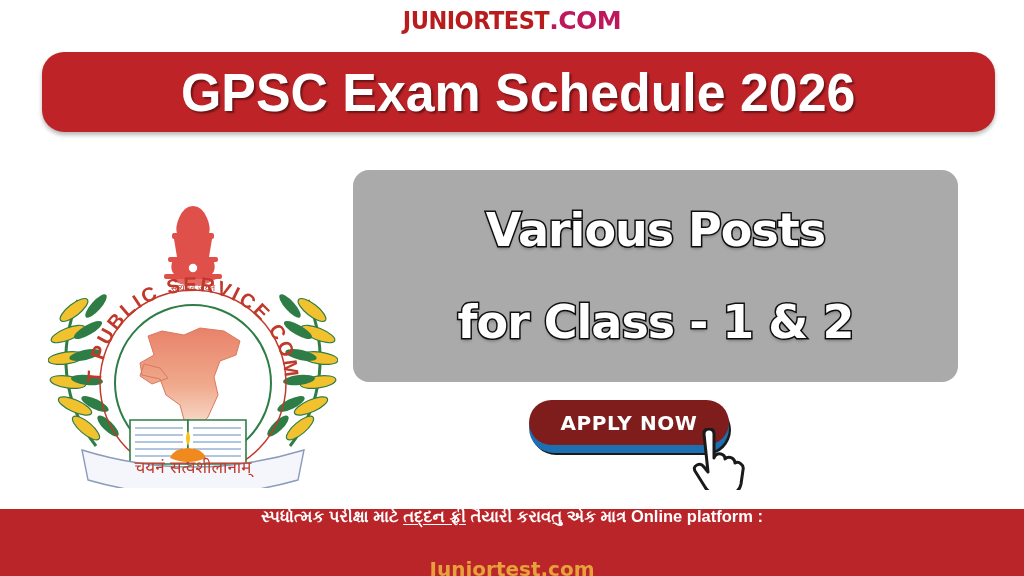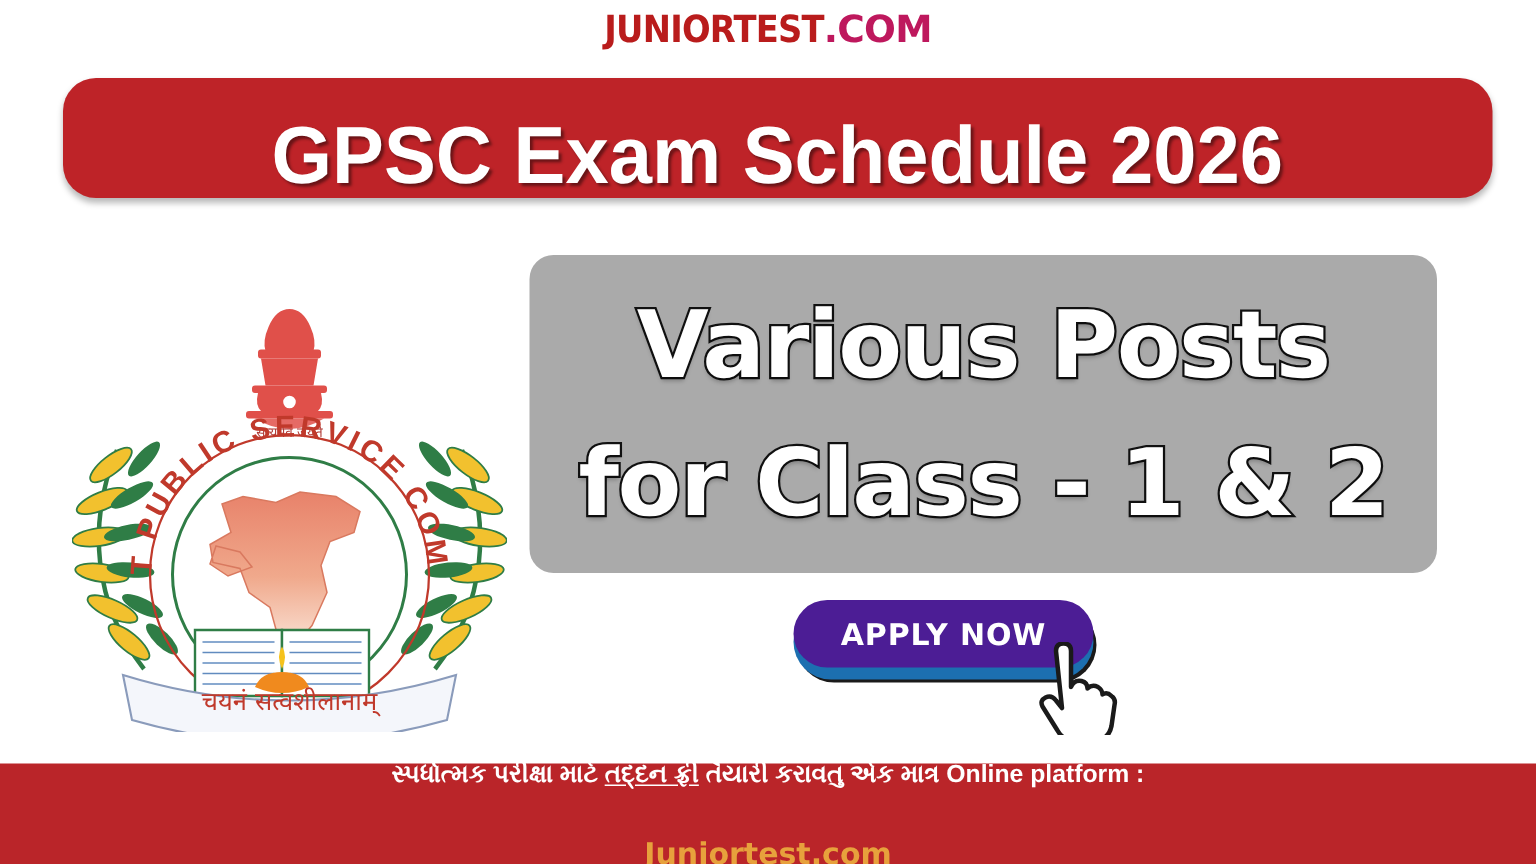--- a/index.html
+++ b/index.html
@@ -52,21 +52,21 @@
   .header-banner {
     position: absolute;
     left: 42px;
     top: 52px;
     width: 953px;
     height: 80px;
     background: #be2328;
     border-radius: 22px;
     box-shadow: 0 3px 4px rgba(0,0,0,0.28);
     display: flex;
-    align-items: flex-end;
+    align-items: center;
     justify-content: center;
   }
   .header-title {
     color: #ffffff;
     font-family: "Liberation Sans Narrow", "Liberation Sans", sans-serif;
     font-size: 54px;
     font-weight: 700;
     letter-spacing: 0px;
     line-height: 56px;
     white-space: nowrap;
@@ -84,21 +84,21 @@
     background: #aaaaaa;
     border-radius: 16px;
     display: flex;
     flex-direction: column;
     align-items: center;
     justify-content: center;
   }
   .gray-line {
     color: #ffffff;
     font-family: "DejaVu Sans", sans-serif;
-    font-size: 62px;
+    font-size: 46px;
     font-weight: 700;
     line-height: 92px;
     white-space: nowrap;
     letter-spacing: -1px;
     -webkit-text-stroke: 3px #111111;
     paint-order: stroke fill;
     text-shadow:
        0 3px 3px rgba(0,0,0,0.25);
   }
 
@@ -127,21 +127,21 @@
     height: 50px;
     background: #1c6fb0;
     border-radius: 26px;
   }
   .apply-btn {
     position: absolute;
     left: 1px;
     top: 0px;
     width: 200px;
     height: 45px;
-    background: #4c1d95;
+    background: #7f1d1d;
     border: 0;
     border-radius: 24px;
     color: #ffffff;
     font-family: "DejaVu Sans", sans-serif;
     font-size: 20px;
     font-weight: 700;
     letter-spacing: 0.6px;
     cursor: pointer;
     padding: 0;
     display: flex;

